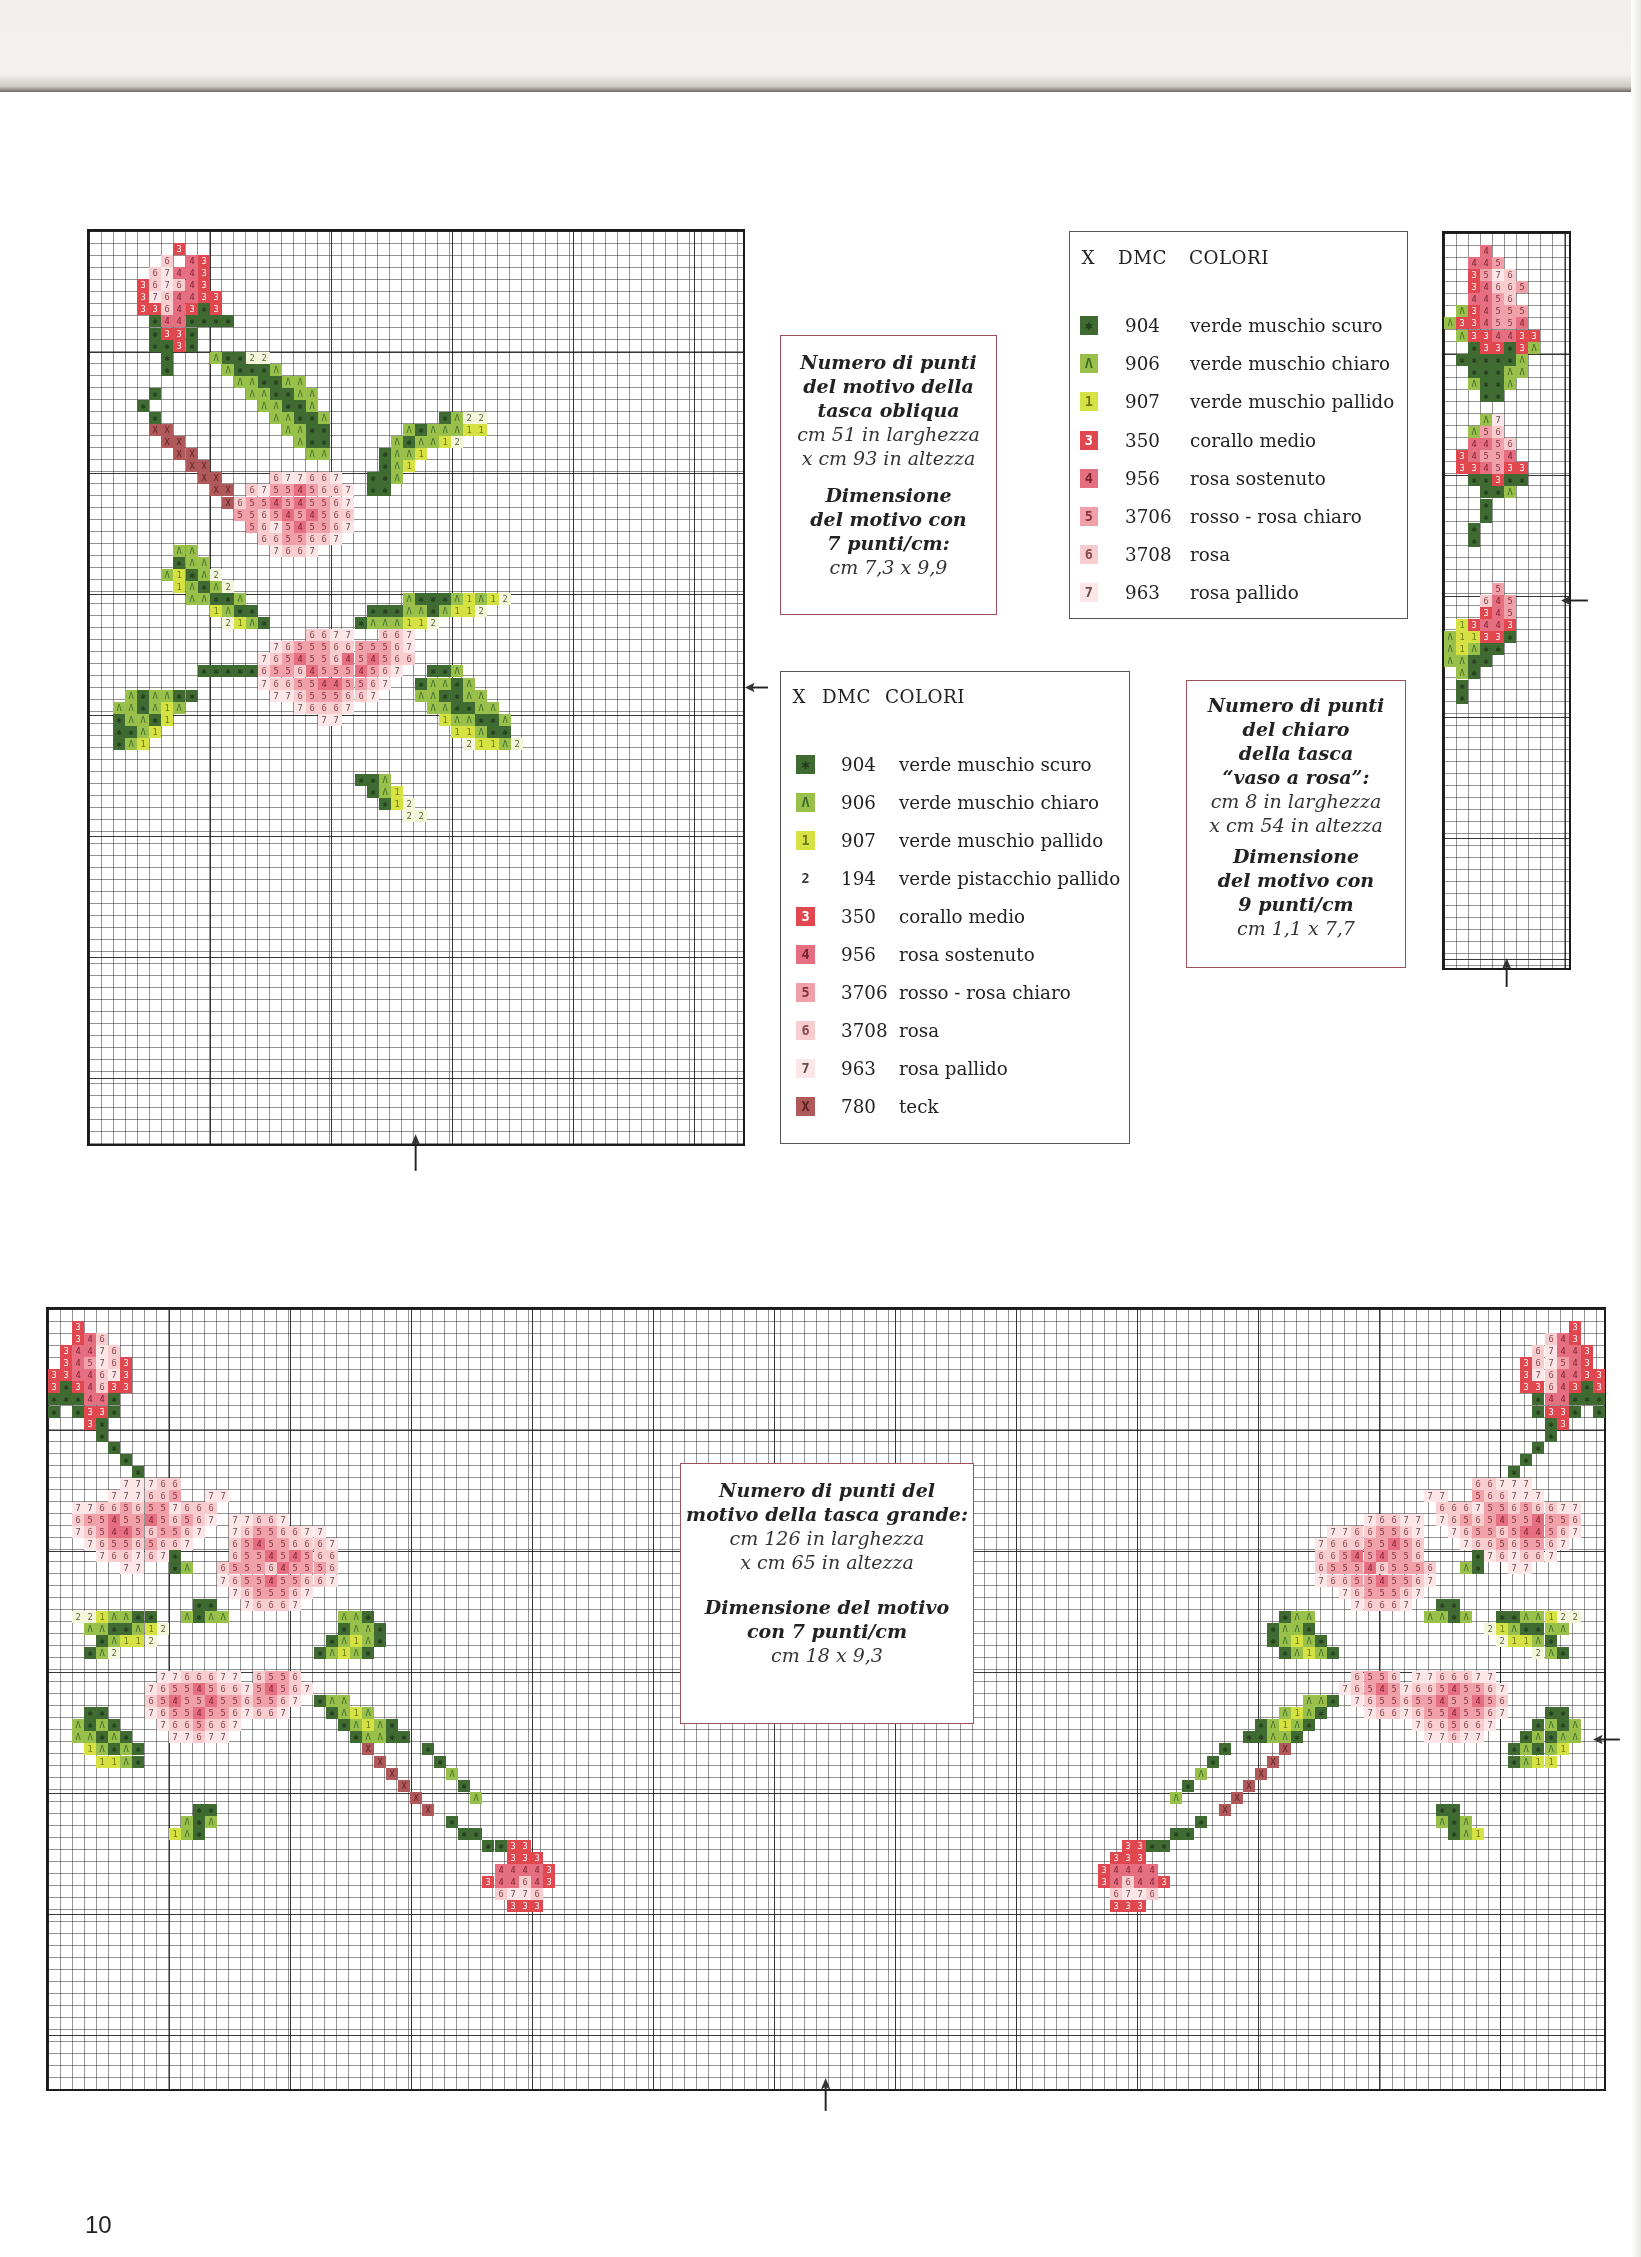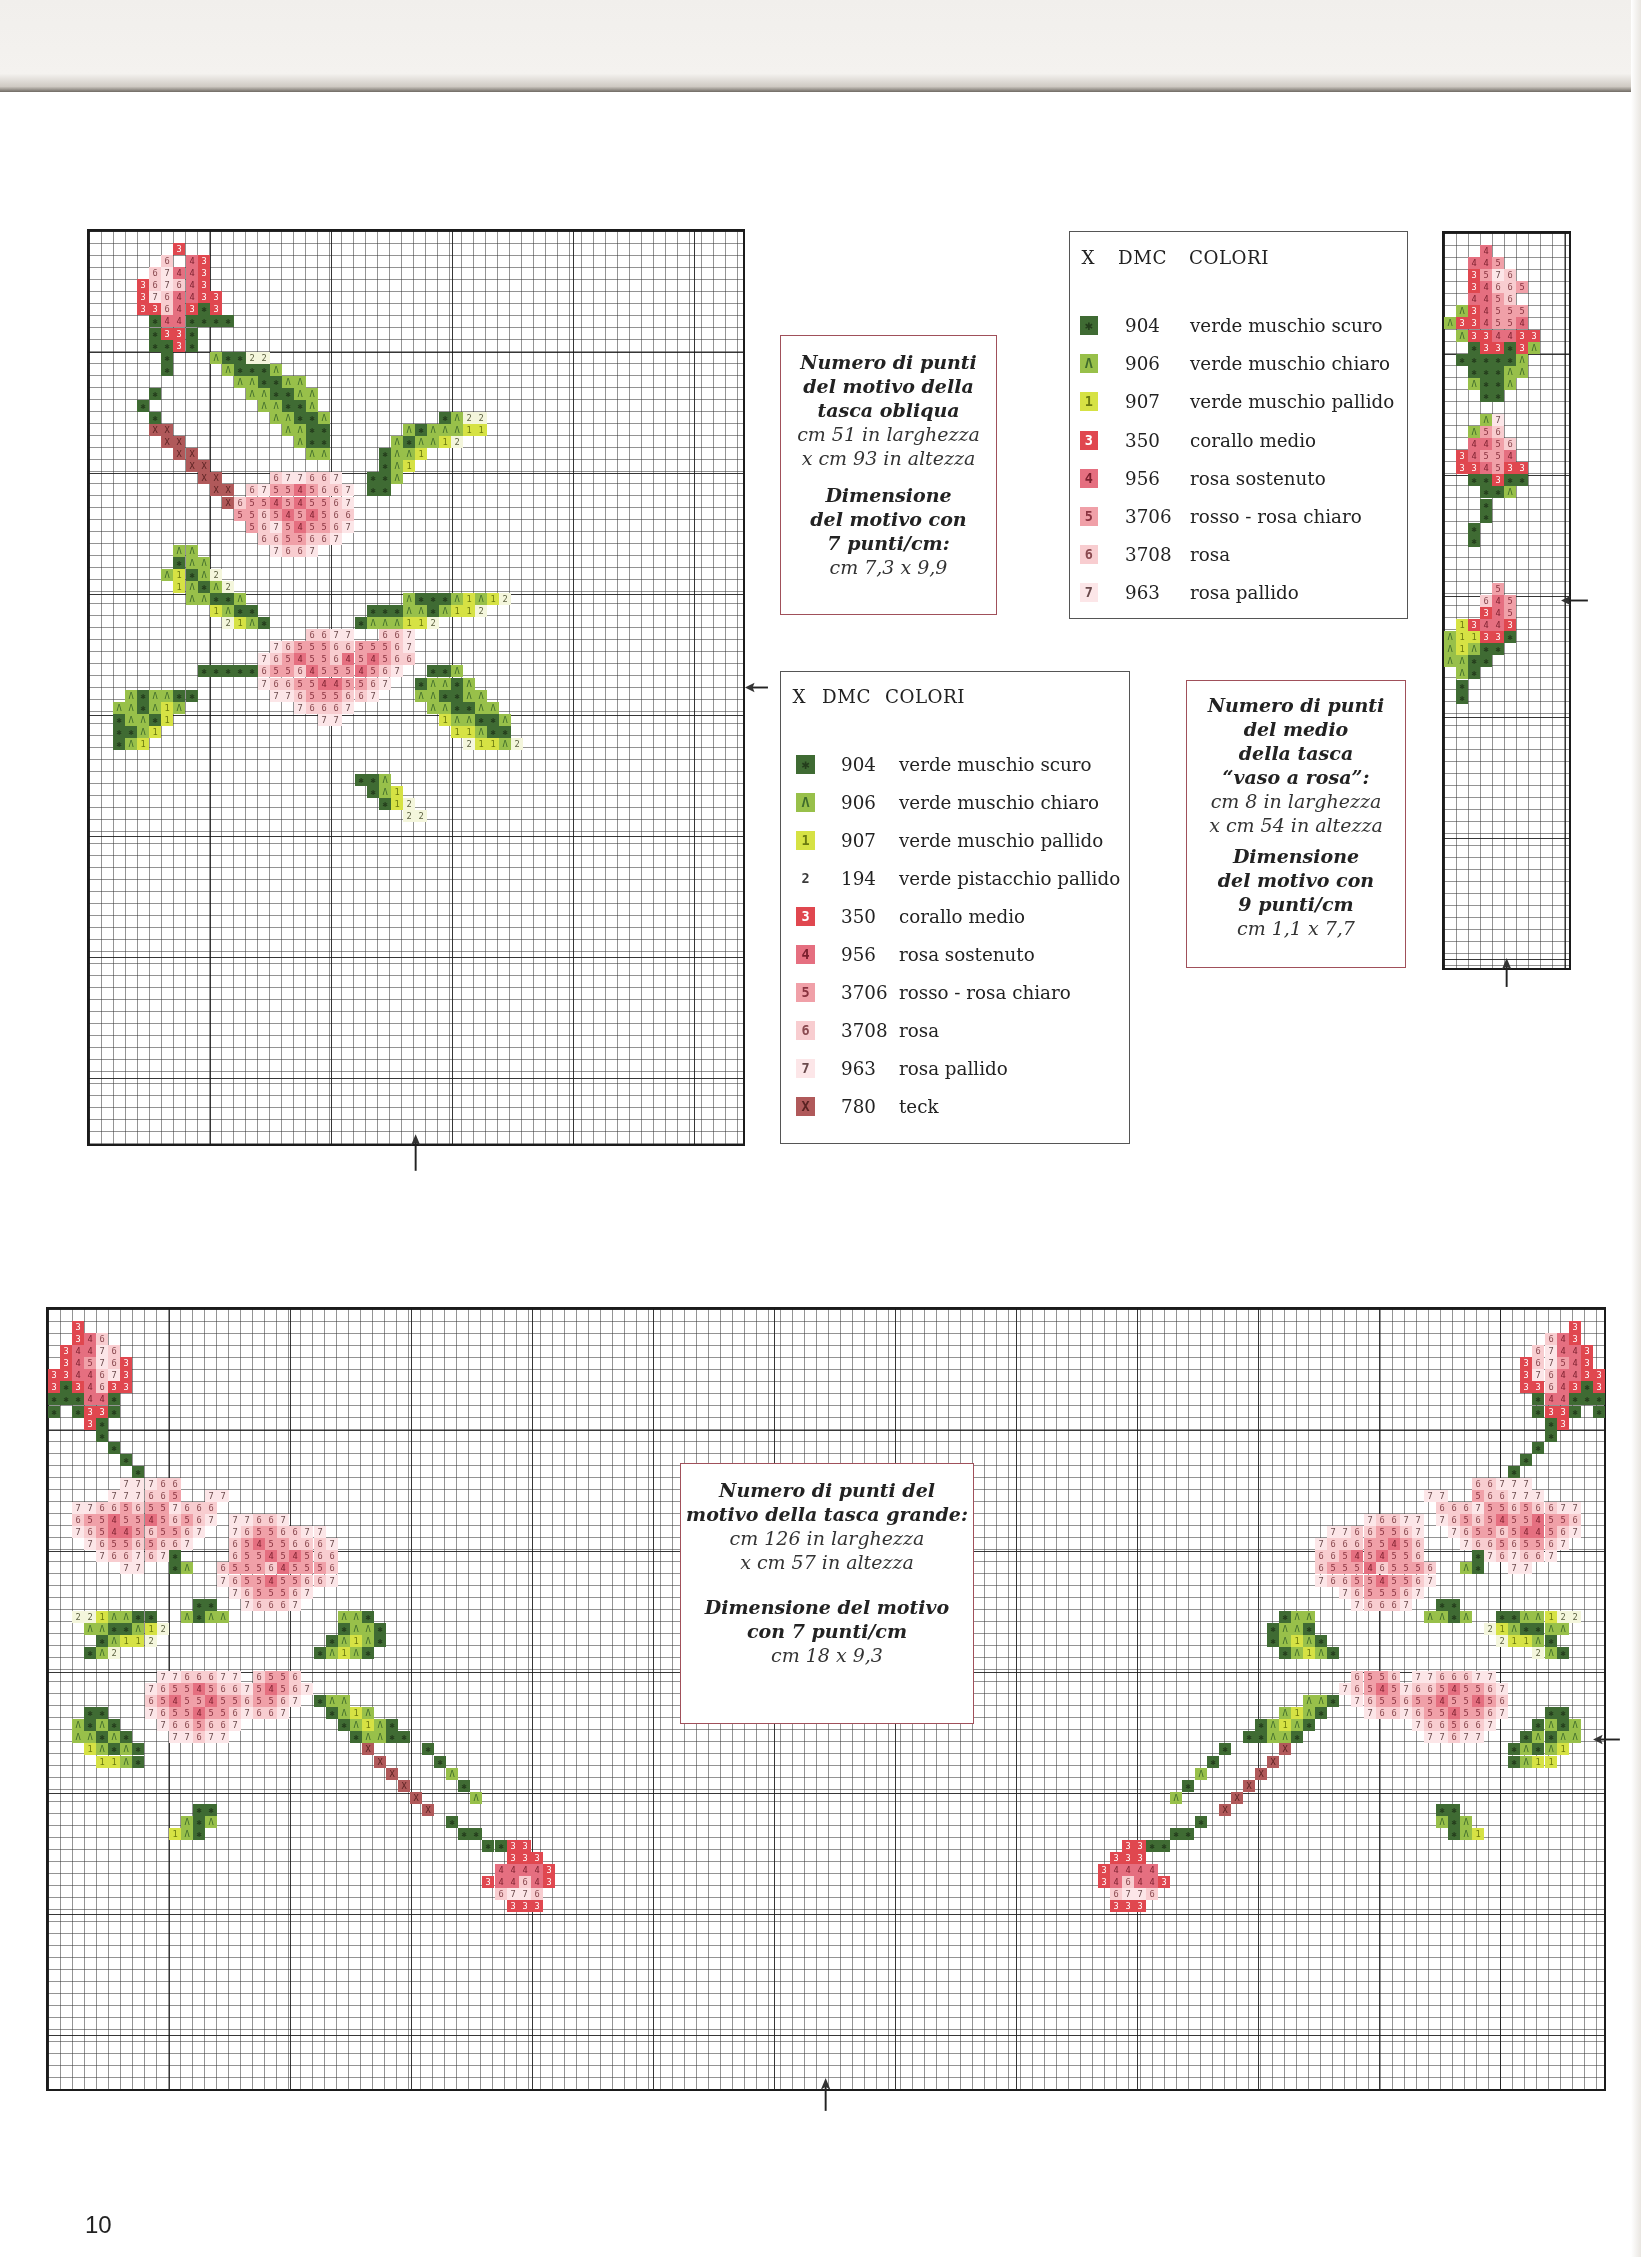--- a/index.html
+++ b/index.html
@@ -688,21 +688,21 @@
     </div>
     <div class="row" style="top: 422px; width: 100%;">
       <span class="sw" style="position: absolute; left: 15.4px; background: rgb(176, 89, 90); color: rgb(90, 34, 34);">X</span>
       <span class="code" style="left: 60px;">780</span>
       <span class="name" style="left: 118px;">teck</span>
     </div>
   </div>
 
 <div class="info" style="left:1186px;top:680px;width:220px;height:288px;padding-top:11.6px;">
   <span class="b">Numero di punti</span>
-  <span class="b">del medio</span>
+  <span class="b">del chiaro</span>
   <span class="b">della tasca</span>
   <span class="b">“vaso a rosa”:</span>
   <span class="n">cm 8 in larghezza</span>
   <span class="n">x cm 54  in altezza</span>
   <div class="gap" style="height:7.7px"></div>
   <span class="b">Dimensione</span>
   <span class="b">del motivo con</span>
   <span class="b">9  punti/cm</span>
   <span class="n">cm 1,1 x 7,7</span>
 </div>
@@ -1455,21 +1455,21 @@
   <svg width="19.3" height="35" viewBox="0 0 20 36">
       <line x1="10" y1="6" x2="10" y2="36" stroke="#222" stroke-width="2"></line>
       <polygon points="10,2 5,14 10,11 15,14" fill="#333"></polygon>
     </svg>
 </div>
 
 <div class="info" style="left:680px;top:1463px;width:294px;height:261px;padding-top:13.5px;">
   <span class="b">Numero di punti del</span>
   <span class="b">motivo della tasca grande:</span>
   <span class="n">cm 126 in larghezza</span>
-  <span class="n">x cm 57  in altezza</span>
+  <span class="n">x cm 65  in altezza</span>
   <div class="gap" style="height:21px"></div>
   <span class="b">Dimensione del motivo</span>
   <span class="b">con 7 punti/cm</span>
   <span class="n">cm 18 x 9,3</span>
 </div>
 
 <div class="pagenum">10</div>
 
 
 </body></html>

